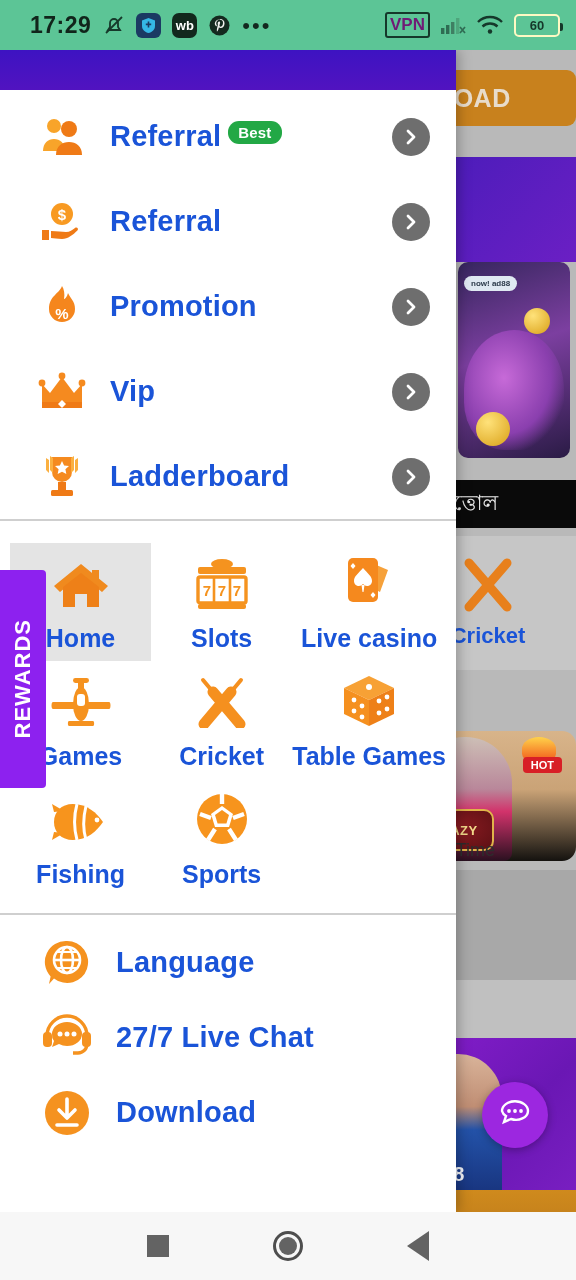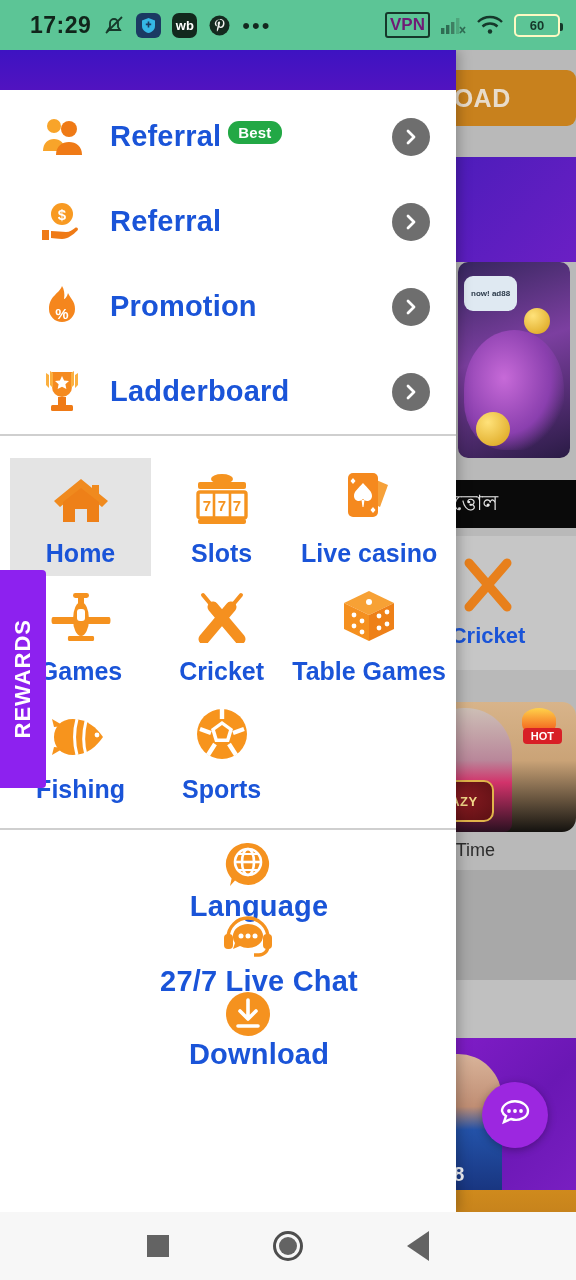--- a/index.html
+++ b/index.html
@@ -38,39 +38,39 @@
   .promo-blob{
     position:absolute; left:6px; bottom:8px; width:100px; height:120px;
     background:radial-gradient(ellipse at 40% 40%, #c76ad8 0%, #8a3fae 55%, rgba(40,20,60,0) 75%);
     border-radius:50% 50% 40% 40%;
   }
   .promo-coin{
     position:absolute; width:26px; height:26px; border-radius:50%;
     background:radial-gradient(circle at 35% 30%,#ffe27a,#d9a017);
   }
   .promo-pill{
-    position:absolute; left:6px; top:14px; padding:13px 7px;
+    position:absolute; left:6px; top:14px; padding:3px 7px;
     background:#dfe9f2; border-radius:9px;
     font-size:8px; color:#2b3a4a; font-weight:bold; line-height:1.15;
   }
   .bg-black-strip{
     position:absolute; left:318px; top:430px; width:258px; height:48px;
     background:#0a0a0a; display:flex; align-items:center;
   }
   .bg-black-strip span{
     color:#e9e9e9; font-size:21px; margin-left:92px; white-space:nowrap;
   }
   .bg-cat-tile{
     position:absolute; left:400px; top:486px; width:176px; height:134px;
     background:#c6c6c6; display:flex; flex-direction:column;
     align-items:center; justify-content:center; gap:10px;
   }
   .bg-cat-label{ color:#1a54d8; font-size:22px; font-weight:bold; }
   .bg-game-card{
-    position:absolute; left:404px; top:652px; width:172px; height:130px;
+    position:absolute; left:404px; top:681px; width:172px; height:130px;
     border-radius:14px; overflow:hidden;
     background:linear-gradient(180deg,#d8b48a 0%,#caa377 45%,#14120f 100%);
   }
   .bg-game-person{
     position:absolute; left:14px; top:6px; width:94px; height:124px;
     background:linear-gradient(180deg,#cdbfb6 0%,#b9879a 42%,#d2336b 60%,#2a1020 100%);
     border-radius:46px 46px 8px 8px;
   }
   .bg-hot{
     position:absolute; right:14px; top:26px; padding:2px 8px;
@@ -207,21 +207,21 @@
     align-items:center; justify-content:center; gap:14px;
     position:relative;
   }
   .grid-cell.active{ background:#e4e4e4; }
   .grid-ico{ height:58px; display:flex; align-items:flex-end; }
   .grid-label{ color:#1a54d8; font-size:25px; font-weight:bold; white-space:nowrap; }
 
   
   .bottom-list{ padding-top:10px; }
   .bottom-row{
-    height:75px; display:flex; align-items:center; padding-left:40px;flex-direction:column;
+    height:75px; display:flex; align-items:center; padding-left:40px;
   }
   .bottom-ico{ width:54px; display:flex; align-items:center; justify-content:center; }
   .bottom-label{
     color:#1a54d8; font-size:29px; font-weight:bold;
     margin-left:22px; letter-spacing:.2px;
   }
 
   
   #rewards-tab{
     position:absolute; left:0; top:570px; width:46px; height:218px;
@@ -405,20 +405,38 @@
         </svg>
       </span>
       <span class="menu-label">Promotion</span>
       <span class="chevron-btn">
         <svg width="16" height="18" viewBox="0 0 16 18">
             <path d="M5 3 L11 9 L5 15" fill="none" stroke="#fff" stroke-width="2.8" stroke-linecap="round" stroke-linejoin="round"></path>
           </svg>
       </span>
     </div>
 
+    <div class="menu-row">
+      <span class="menu-icon">
+        <svg width="48" height="40" viewBox="0 0 48 40">
+          <path d="M4 12 l8 9 l12 -16 l12 16 l8 -9 v20 h-40 z" fill="#f58a1f"></path>
+          <rect x="4" y="30" width="40" height="6" fill="#ef7a16"></rect>
+          <path d="M24 28 l4 4 l-4 4 l-4 -4 z" fill="#ffffff"></path>
+          <circle cx="4" cy="11" r="3.4" fill="#f58a1f"></circle>
+          <circle cx="44" cy="11" r="3.4" fill="#f58a1f"></circle>
+          <circle cx="24" cy="4" r="3.4" fill="#f58a1f"></circle>
+        </svg>
+      </span>
+      <span class="menu-label">Vip</span>
+      <span class="chevron-btn">
+        <svg width="16" height="18" viewBox="0 0 16 18">
+            <path d="M5 3 L11 9 L5 15" fill="none" stroke="#fff" stroke-width="2.8" stroke-linecap="round" stroke-linejoin="round"></path>
+          </svg>
+      </span>
+    </div>
 
     <div class="menu-row">
       <span class="menu-icon">
         <svg width="48" height="48" viewBox="0 0 48 48">
           <path d="M14 4 h20 v15 a10 10 0 0 1 -20 0 z" fill="#f58a1f"></path>
           <rect x="20" y="29" width="8" height="8" fill="#ef7a16"></rect>
           <rect x="13" y="37" width="22" height="6" rx="1.5" fill="#ef7a16"></rect>
           <path d="M24 8 l2.1 4.4 l4.9 .6 l-3.6 3.3 l.95 4.8 l-4.35 -2.4 l-4.35 2.4 l.95 -4.8 l-3.6 -3.3 l4.9 -.6 z" fill="#ffffff"></path>
           <path d="M8 5 l3 2 v13 l-3 -3 z M12 3 l3 2 v15 l-3 -3 z" fill="#fbb040"></path>
           <path d="M40 5 l-3 2 v13 l3 -3 z M36 3 l-3 2 v15 l3 -3 z" fill="#fbb040"></path>

